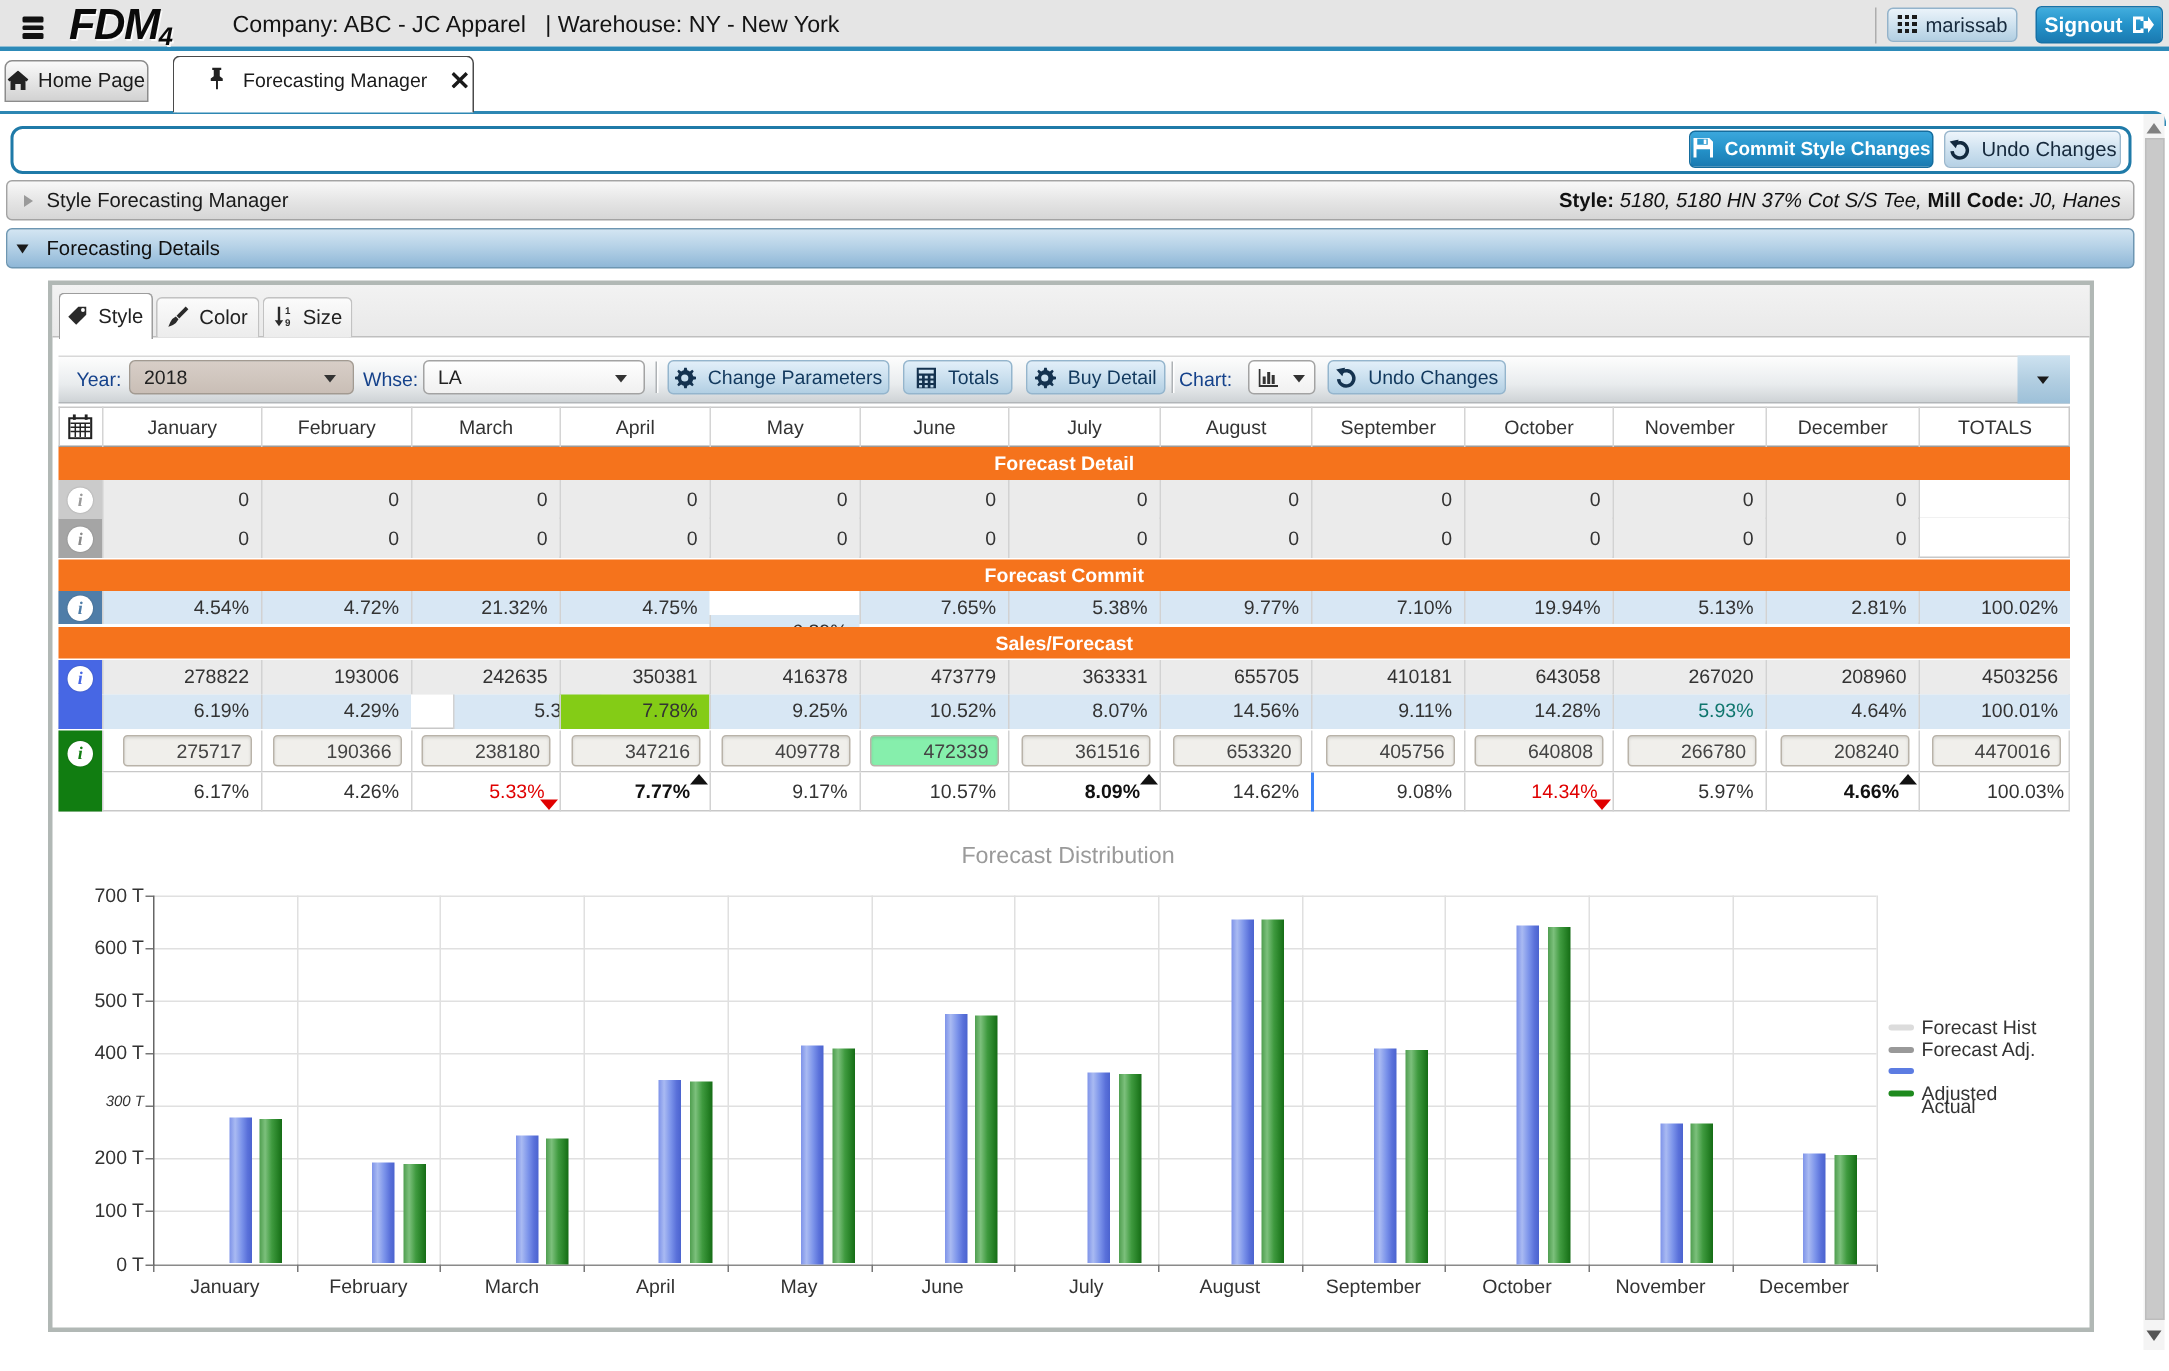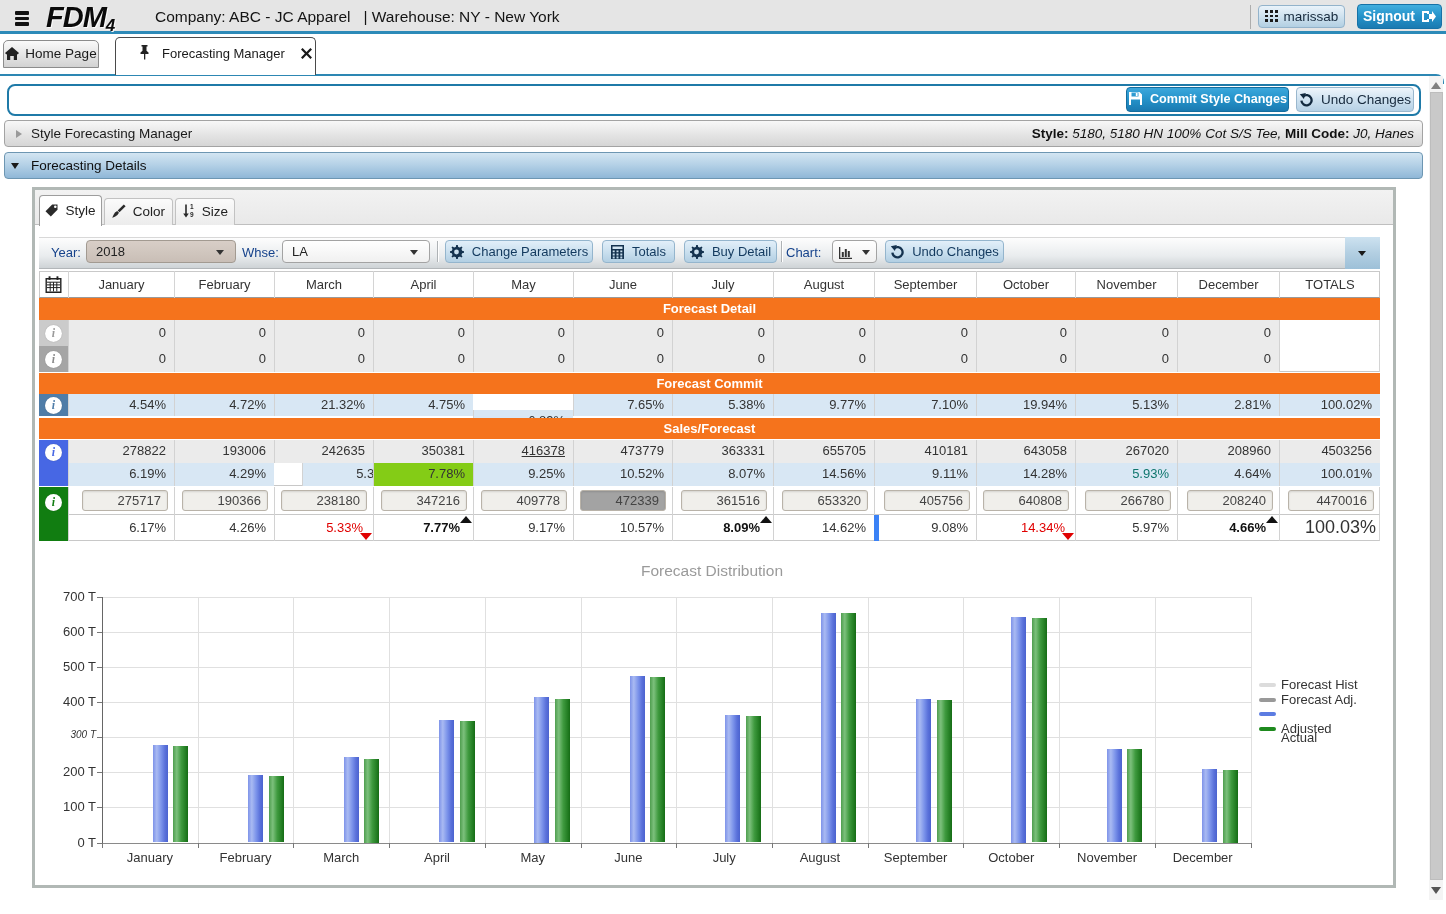--- a/index.html
+++ b/index.html
@@ -40,21 +40,21 @@
 <div class="abs" style="left:1126px;top:87px;width:163px;height:25px;background:linear-gradient(180deg,#3ba7dc 0%,#2593ca 48%,#1a7ab1 100%);border:1px solid #156d9e;border-radius:4px;color:#fff;font-size:12.6px;font-weight:bold;line-height:23px;text-align:center;white-space:nowrap;"><svg width="15" height="15" viewBox="0 0 15 15" style="vertical-align:-3px;margin-right:7px;">
       <path d="M1 1 h10.5 L14 3.5 V14 H1 Z M3.5 1.5 v4 h7 v-4 Z M7.8 2 h1.8 v3 H7.8 Z M3 14 v-5.5 h9 V14 Z" fill="#fff" fill-rule="evenodd"></path>
     </svg>Commit Style Changes</div>
 <div class="abs" style="left:1296px;top:87px;width:118px;height:25px;background:linear-gradient(180deg,#eef5fb 0%,#cfe2f0 50%,#b6d1e5 100%);border:1px solid #9ab7cd;border-radius:4px;color:#16293c;font-size:13.5px;line-height:23px;text-align:center;"><svg width="15" height="14" viewBox="0 0 15 14" style="vertical-align:-3px;margin-right:7px;">
       <path d="M4.1 3.4 A5.1 5.1 0 1 1 2.4 7.7" stroke="#12293e" stroke-width="2.3" fill="none"></path>
       <path d="M6.8 0 L0.8 1.3 4.9 5.9 Z" fill="#12293e"></path>
     </svg>Undo Changes</div>
 <div class="abs" style="left:4px;top:120px;width:1419px;height:27px;background:linear-gradient(180deg,#f8f8f8 0%,#e4e4e4 55%,#d6d6d6 100%);border:1px solid #a3a3a3;border-radius:4px;"></div>
 <div class="abs" style="left:16px;top:130px;width:0;height:0;border-top:4.5px solid transparent;border-bottom:4.5px solid transparent;border-left:6px solid #9a9a9a;"></div>
 <div class="abs" style="left:31px;top:126px;font-size:13.5px;color:#1a1a1a;">Style Forecasting Manager</div>
-<div class="abs" style="right:32px;top:126px;font-size:13.5px;color:#111;text-align:right;"><b>Style:</b> <i>5180, 5180 HN 100% Cot S/S Tee,</i> <b>Mill Code:</b> <i>J0, Hanes</i></div>
+<div class="abs" style="right:32px;top:126px;font-size:13.5px;color:#111;text-align:right;"><b>Style:</b> <i>5180, 5180 HN 37% Cot S/S Tee,</i> <b>Mill Code:</b> <i>J0, Hanes</i></div>
 <div class="abs" style="left:4px;top:152px;width:1419px;height:27px;background:linear-gradient(180deg,#d3e5f2 0%,#b6d2e7 45%,#8fb7d7 100%);border:1px solid #6d96b2;border-radius:4px;"></div>
 <div class="abs" style="left:11px;top:163px;width:0;height:0;border-left:4.5px solid transparent;border-right:4.5px solid transparent;border-top:6px solid #1a1a1a;"></div>
 <div class="abs" style="left:31px;top:158px;font-size:13.5px;color:#101010;">Forecasting Details</div>
 <div class="abs" style="left:32px;top:187px;width:1364px;height:701px;background:#fff;border:3px solid #b1b8b5;"></div>
 <div class="abs" style="left:35px;top:190px;width:1358px;height:35px;background:linear-gradient(180deg,#f2f2f2,#e9e9e9);border-bottom:1px solid #bfbfbf;"></div>
 <div class="abs" style="left:39px;top:195px;width:63px;height:31px;background:#fff;border:1px solid #9d9d9d;border-bottom:none;border-radius:4px 4px 0 0;font-size:13.5px;color:#222;line-height:29px;text-align:center;z-index:3;"><svg width="13" height="13" viewBox="0 0 13 13" style="vertical-align:-2px;margin-right:7px;">
       <path d="M0.5 7.2 L7.2 0.5 H12.5 V5.8 L5.8 12.5 Z" fill="#2a2a2a"></path>
       <circle cx="10.3" cy="2.7" r="1.3" fill="#fff"></circle>
     </svg>Style</div>
 <div class="abs" style="left:104px;top:198px;width:69px;height:27px;background:linear-gradient(180deg,#fbfbfb,#ececec);border:1px solid #c2c2c2;border-bottom:none;border-radius:4px 4px 0 0;font-size:13.5px;color:#222;line-height:26px;text-align:center;"><svg width="14" height="14" viewBox="0 0 14 14" style="vertical-align:-2px;margin-right:7px;">
@@ -163,21 +163,21 @@
 <div class="abs" style="left:976px;top:394px;width:99px;height:22px;background:#d8e7f4;border-left:1px solid #d2d2d2;font-size:13px;color:#333;line-height:21px;text-align:right;padding-right:8px;">19.94%</div>
 <div class="abs" style="left:1075px;top:394px;width:102px;height:22px;background:#d8e7f4;border-left:1px solid #d2d2d2;font-size:13px;color:#333;line-height:21px;text-align:right;padding-right:8px;">5.13%</div>
 <div class="abs" style="left:1177px;top:394px;width:102px;height:22px;background:#d8e7f4;border-left:1px solid #d2d2d2;font-size:13px;color:#333;line-height:21px;text-align:right;padding-right:8px;">2.81%</div>
 <div class="abs" style="left:1279px;top:394px;width:101px;height:22px;background:#d8e7f4;border-left:1px solid #d2d2d2;font-size:13px;color:#333;line-height:21px;text-align:right;padding-right:8px;">100.02%</div>
 <div class="abs" style="left:39px;top:418px;width:1341px;height:21px;background:#f5731c;color:#fff;font-weight:bold;font-size:13px;line-height:21px;text-align:center;">Sales/Forecast</div>
 <div class="abs" style="left:39px;top:440px;width:1341px;height:23px;background:#fff;border-left:1px solid #d4d4d4;border-right:1px solid #d4d4d4;border-bottom:1px solid #c8c8c8;"></div>
 <div class="abs" style="left:68px;top:440px;width:106px;height:23px;background:#ebebeb;border-left:1px solid #d2d2d2;font-size:13px;color:#333;line-height:22px;text-align:right;padding-right:8px;">278822</div>
 <div class="abs" style="left:174px;top:440px;width:100px;height:23px;background:#ebebeb;border-left:1px solid #d2d2d2;font-size:13px;color:#333;line-height:22px;text-align:right;padding-right:8px;">193006</div>
 <div class="abs" style="left:274px;top:440px;width:99px;height:23px;background:#ebebeb;border-left:1px solid #d2d2d2;font-size:13px;color:#333;line-height:22px;text-align:right;padding-right:8px;">242635</div>
 <div class="abs" style="left:373px;top:440px;width:100px;height:23px;background:#ebebeb;border-left:1px solid #d2d2d2;font-size:13px;color:#333;line-height:22px;text-align:right;padding-right:8px;">350381</div>
-<div class="abs" style="left:473px;top:440px;width:100px;height:23px;background:#ebebeb;border-left:1px solid #d2d2d2;font-size:13px;color:#333;line-height:22px;text-align:right;padding-right:8px;text-decoration:underline;">416378</div>
+<div class="abs" style="left:473px;top:440px;width:100px;height:23px;background:#ebebeb;border-left:1px solid #d2d2d2;font-size:13px;color:#333;line-height:22px;text-align:right;padding-right:8px;">416378</div>
 <div class="abs" style="left:573px;top:440px;width:99px;height:23px;background:#ebebeb;border-left:1px solid #d2d2d2;font-size:13px;color:#333;line-height:22px;text-align:right;padding-right:8px;">473779</div>
 <div class="abs" style="left:672px;top:440px;width:101px;height:23px;background:#ebebeb;border-left:1px solid #d2d2d2;font-size:13px;color:#333;line-height:22px;text-align:right;padding-right:8px;">363331</div>
 <div class="abs" style="left:773px;top:440px;width:101px;height:23px;background:#ebebeb;border-left:1px solid #d2d2d2;font-size:13px;color:#333;line-height:22px;text-align:right;padding-right:8px;">655705</div>
 <div class="abs" style="left:874px;top:440px;width:102px;height:23px;background:#ebebeb;border-left:1px solid #d2d2d2;font-size:13px;color:#333;line-height:22px;text-align:right;padding-right:8px;">410181</div>
 <div class="abs" style="left:976px;top:440px;width:99px;height:23px;background:#ebebeb;border-left:1px solid #d2d2d2;font-size:13px;color:#333;line-height:22px;text-align:right;padding-right:8px;">643058</div>
 <div class="abs" style="left:1075px;top:440px;width:102px;height:23px;background:#ebebeb;border-left:1px solid #d2d2d2;font-size:13px;color:#333;line-height:22px;text-align:right;padding-right:8px;">267020</div>
 <div class="abs" style="left:1177px;top:440px;width:102px;height:23px;background:#ebebeb;border-left:1px solid #d2d2d2;font-size:13px;color:#333;line-height:22px;text-align:right;padding-right:8px;">208960</div>
 <div class="abs" style="left:1279px;top:440px;width:101px;height:23px;background:#ebebeb;border-left:1px solid #d2d2d2;font-size:13px;color:#333;line-height:22px;text-align:right;padding-right:8px;">4503256</div>
 <div class="abs" style="left:39px;top:463px;width:1341px;height:23px;background:#fff;border-left:1px solid #d4d4d4;border-right:1px solid #d4d4d4;border-bottom:1px solid #c8c8c8;"></div>
 <div class="abs" style="left:68px;top:463px;width:106px;height:23px;background:#d8e7f4;border-left:1px solid #d2d2d2;font-size:13px;color:#333;line-height:22px;text-align:right;padding-right:8px;">6.19%</div>
@@ -199,21 +199,21 @@
 <div class="abs" style="left:82px;top:490px;width:86px;height:21px;background:#f0efeb;border:1px solid #b9b3a9;border-radius:3px;font-size:13px;color:#444;line-height:19px;text-align:right;padding-right:6px;box-shadow:inset 0 1px 2px rgba(0,0,0,0.12);">275717</div>
 <div class="abs" style="left:174px;top:487px;width:100px;height:28px;border-left:1px solid #d2d2d2;"></div>
 <div class="abs" style="left:182px;top:490px;width:86px;height:21px;background:#f0efeb;border:1px solid #b9b3a9;border-radius:3px;font-size:13px;color:#444;line-height:19px;text-align:right;padding-right:6px;box-shadow:inset 0 1px 2px rgba(0,0,0,0.12);">190366</div>
 <div class="abs" style="left:274px;top:487px;width:99px;height:28px;border-left:1px solid #d2d2d2;"></div>
 <div class="abs" style="left:281px;top:490px;width:86px;height:21px;background:#f0efeb;border:1px solid #b9b3a9;border-radius:3px;font-size:13px;color:#444;line-height:19px;text-align:right;padding-right:6px;box-shadow:inset 0 1px 2px rgba(0,0,0,0.12);">238180</div>
 <div class="abs" style="left:373px;top:487px;width:100px;height:28px;border-left:1px solid #d2d2d2;"></div>
 <div class="abs" style="left:381px;top:490px;width:86px;height:21px;background:#f0efeb;border:1px solid #b9b3a9;border-radius:3px;font-size:13px;color:#444;line-height:19px;text-align:right;padding-right:6px;box-shadow:inset 0 1px 2px rgba(0,0,0,0.12);">347216</div>
 <div class="abs" style="left:473px;top:487px;width:100px;height:28px;border-left:1px solid #d2d2d2;"></div>
 <div class="abs" style="left:481px;top:490px;width:86px;height:21px;background:#f0efeb;border:1px solid #b9b3a9;border-radius:3px;font-size:13px;color:#444;line-height:19px;text-align:right;padding-right:6px;box-shadow:inset 0 1px 2px rgba(0,0,0,0.12);">409778</div>
 <div class="abs" style="left:573px;top:487px;width:99px;height:28px;border-left:1px solid #d2d2d2;"></div>
-<div class="abs" style="left:580px;top:490px;width:86px;height:21px;background:#a3a3a3;border:1px solid #b9b3a9;border-radius:3px;font-size:13px;color:#444;line-height:19px;text-align:right;padding-right:6px;box-shadow:inset 0 1px 2px rgba(0,0,0,0.12);">472339</div>
+<div class="abs" style="left:580px;top:490px;width:86px;height:21px;background:#86efac;border:1px solid #b9b3a9;border-radius:3px;font-size:13px;color:#444;line-height:19px;text-align:right;padding-right:6px;box-shadow:inset 0 1px 2px rgba(0,0,0,0.12);">472339</div>
 <div class="abs" style="left:672px;top:487px;width:101px;height:28px;border-left:1px solid #d2d2d2;"></div>
 <div class="abs" style="left:681px;top:490px;width:86px;height:21px;background:#f0efeb;border:1px solid #b9b3a9;border-radius:3px;font-size:13px;color:#444;line-height:19px;text-align:right;padding-right:6px;box-shadow:inset 0 1px 2px rgba(0,0,0,0.12);">361516</div>
 <div class="abs" style="left:773px;top:487px;width:101px;height:28px;border-left:1px solid #d2d2d2;"></div>
 <div class="abs" style="left:782px;top:490px;width:86px;height:21px;background:#f0efeb;border:1px solid #b9b3a9;border-radius:3px;font-size:13px;color:#444;line-height:19px;text-align:right;padding-right:6px;box-shadow:inset 0 1px 2px rgba(0,0,0,0.12);">653320</div>
 <div class="abs" style="left:874px;top:487px;width:102px;height:28px;border-left:1px solid #d2d2d2;"></div>
 <div class="abs" style="left:884px;top:490px;width:86px;height:21px;background:#f0efeb;border:1px solid #b9b3a9;border-radius:3px;font-size:13px;color:#444;line-height:19px;text-align:right;padding-right:6px;box-shadow:inset 0 1px 2px rgba(0,0,0,0.12);">405756</div>
 <div class="abs" style="left:976px;top:487px;width:99px;height:28px;border-left:1px solid #d2d2d2;"></div>
 <div class="abs" style="left:983px;top:490px;width:86px;height:21px;background:#f0efeb;border:1px solid #b9b3a9;border-radius:3px;font-size:13px;color:#444;line-height:19px;text-align:right;padding-right:6px;box-shadow:inset 0 1px 2px rgba(0,0,0,0.12);">640808</div>
 <div class="abs" style="left:1075px;top:487px;width:102px;height:28px;border-left:1px solid #d2d2d2;"></div>
 <div class="abs" style="left:1085px;top:490px;width:86px;height:21px;background:#f0efeb;border:1px solid #b9b3a9;border-radius:3px;font-size:13px;color:#444;line-height:19px;text-align:right;padding-right:6px;box-shadow:inset 0 1px 2px rgba(0,0,0,0.12);">266780</div>
@@ -226,27 +226,27 @@
 <div class="abs" style="left:174px;top:515px;width:100px;height:26px;border-left:1px solid #d2d2d2;font-size:13px;color:#333;line-height:25px;text-align:right;padding-right:8px;">4.26%</div>
 <div class="abs" style="left:274px;top:515px;width:99px;height:26px;border-left:1px solid #d2d2d2;font-size:13px;color:#e00000;line-height:25px;text-align:right;padding-right:10px;">5.33%</div>
 <div class="abs" style="left:360px;top:533px;width:0;height:0;border-left:6px solid transparent;border-right:6px solid transparent;border-top:7px solid #e00000;"></div>
 <div class="abs" style="left:373px;top:515px;width:100px;height:26px;border-left:1px solid #d2d2d2;font-size:13px;color:#111;font-weight:bold;line-height:25px;text-align:right;padding-right:13px;">7.77%</div>
 <div class="abs" style="left:460px;top:516px;width:0;height:0;border-left:6px solid transparent;border-right:6px solid transparent;border-bottom:7px solid #111;"></div>
 <div class="abs" style="left:473px;top:515px;width:100px;height:26px;border-left:1px solid #d2d2d2;font-size:13px;color:#333;line-height:25px;text-align:right;padding-right:8px;">9.17%</div>
 <div class="abs" style="left:573px;top:515px;width:99px;height:26px;border-left:1px solid #d2d2d2;font-size:13px;color:#333;line-height:25px;text-align:right;padding-right:8px;">10.57%</div>
 <div class="abs" style="left:672px;top:515px;width:101px;height:26px;border-left:1px solid #d2d2d2;font-size:13px;color:#111;font-weight:bold;line-height:25px;text-align:right;padding-right:13px;">8.09%</div>
 <div class="abs" style="left:760px;top:516px;width:0;height:0;border-left:6px solid transparent;border-right:6px solid transparent;border-bottom:7px solid #111;"></div>
 <div class="abs" style="left:773px;top:515px;width:101px;height:26px;border-left:1px solid #d2d2d2;font-size:13px;color:#333;line-height:25px;text-align:right;padding-right:8px;">14.62%</div>
-<div class="abs" style="left:874px;top:515px;width:102px;height:26px;border-left:5px solid #3b82f6;font-size:13px;color:#333;line-height:25px;text-align:right;padding-right:8px;">9.08%</div>
+<div class="abs" style="left:874px;top:515px;width:102px;height:26px;border-left:2px solid #3b82f6;font-size:13px;color:#333;line-height:25px;text-align:right;padding-right:8px;">9.08%</div>
 <div class="abs" style="left:976px;top:515px;width:99px;height:26px;border-left:1px solid #d2d2d2;font-size:13px;color:#e00000;line-height:25px;text-align:right;padding-right:10px;">14.34%</div>
 <div class="abs" style="left:1062px;top:533px;width:0;height:0;border-left:6px solid transparent;border-right:6px solid transparent;border-top:7px solid #e00000;"></div>
 <div class="abs" style="left:1075px;top:515px;width:102px;height:26px;border-left:1px solid #d2d2d2;font-size:13px;color:#333;line-height:25px;text-align:right;padding-right:8px;">5.97%</div>
 <div class="abs" style="left:1177px;top:515px;width:102px;height:26px;border-left:1px solid #d2d2d2;font-size:13px;color:#111;font-weight:bold;line-height:25px;text-align:right;padding-right:13px;">4.66%</div>
 <div class="abs" style="left:1266px;top:516px;width:0;height:0;border-left:6px solid transparent;border-right:6px solid transparent;border-bottom:7px solid #111;"></div>
-<div class="abs" style="left:1279px;top:515px;width:109px;height:26px;border-left:1px solid #d2d2d2;font-size:18px;color:#333;line-height:25px;text-align:right;padding-right:12px;">100.03%</div>
+<div class="abs" style="left:1279px;top:515px;width:109px;height:26px;border-left:1px solid #d2d2d2;font-size:13px;color:#333;line-height:25px;text-align:right;padding-right:12px;">100.03%</div>
 <div class="abs" style="left:39px;top:487px;width:29px;height:54px;background:#117d11;"></div>
 <div class="abs" style="left:45px;top:325px;width:17px;height:17px;background:#fff;border-radius:50%;box-shadow:0 0 1px rgba(0,0,0,0.3);font:italic bold 12px 'Liberation Serif',serif;color:#9a9a9a;text-align:center;line-height:17px;">i</div>
 <div class="abs" style="left:45px;top:351px;width:17px;height:17px;background:#fff;border-radius:50%;box-shadow:0 0 1px rgba(0,0,0,0.3);font:italic bold 12px 'Liberation Serif',serif;color:#8a8a8a;text-align:center;line-height:17px;">i</div>
 <div class="abs" style="left:45px;top:397px;width:17px;height:17px;background:#fff;border-radius:50%;box-shadow:0 0 1px rgba(0,0,0,0.3);font:italic bold 12px 'Liberation Serif',serif;color:#4f7da8;text-align:center;line-height:17px;">i</div>
 <div class="abs" style="left:45px;top:444px;width:17px;height:17px;background:#fff;border-radius:50%;box-shadow:0 0 1px rgba(0,0,0,0.3);font:italic bold 12px 'Liberation Serif',serif;color:#4767e4;text-align:center;line-height:17px;">i</div>
 <div class="abs" style="left:45px;top:494px;width:17px;height:17px;background:#fff;border-radius:50%;box-shadow:0 0 1px rgba(0,0,0,0.3);font:italic bold 12px 'Liberation Serif',serif;color:#117d11;text-align:center;line-height:17px;">i</div>
 <div class="abs" style="left:0;top:562px;width:1424px;height:20px;font-size:15.5px;color:#9a9a9a;text-align:center;">Forecast Distribution</div>
 <div class="abs" style="left:102.0px;top:842.5px;width:1148.6px;height:1px;background:#8a8a8a;"></div>
 <div class="abs" style="left:34px;top:834.5px;width:62px;height:16px;font-size:13px;color:#333;text-align:right;">0 T</div>
 <div class="abs" style="left:97.0px;top:842.5px;width:5px;height:1px;background:#777;"></div>

